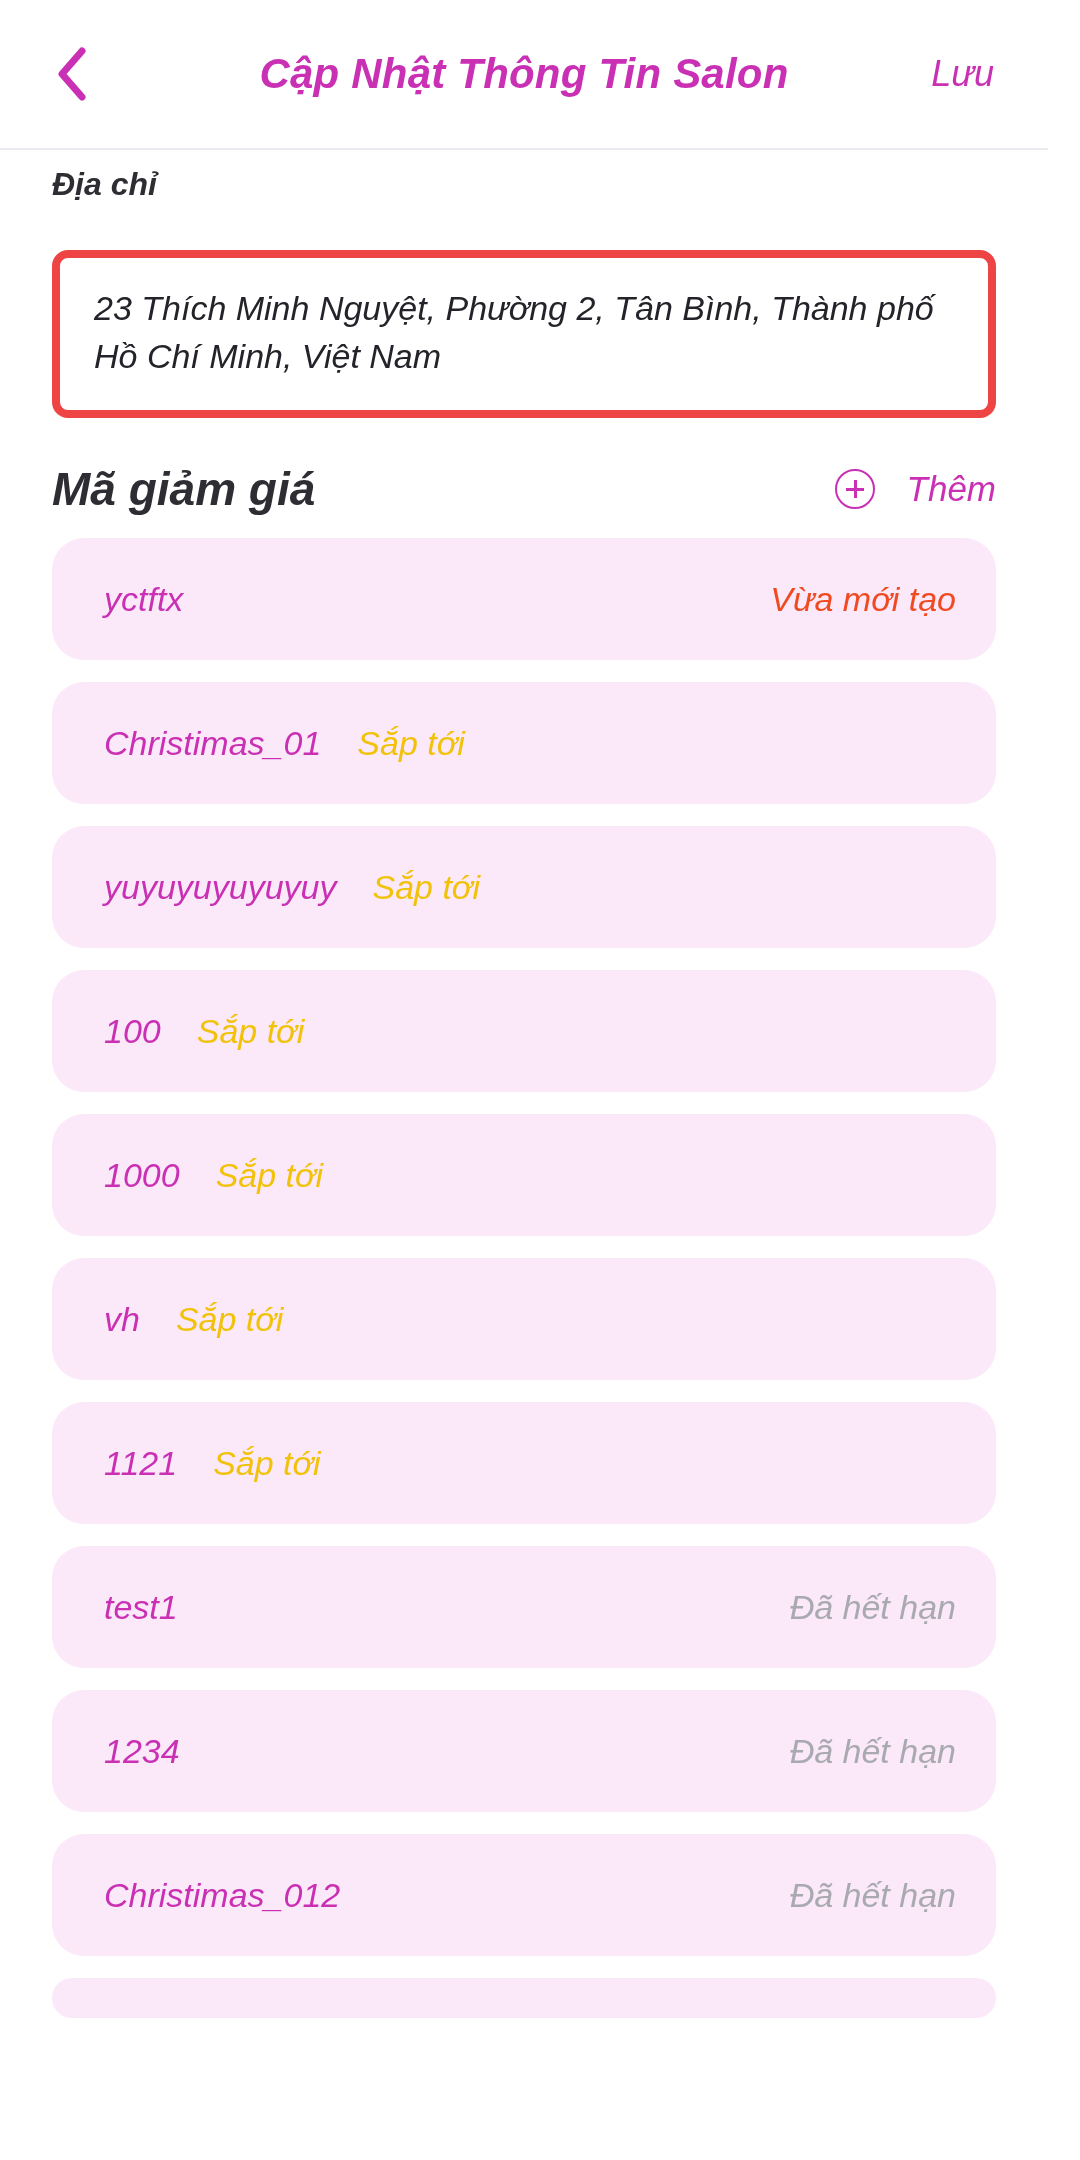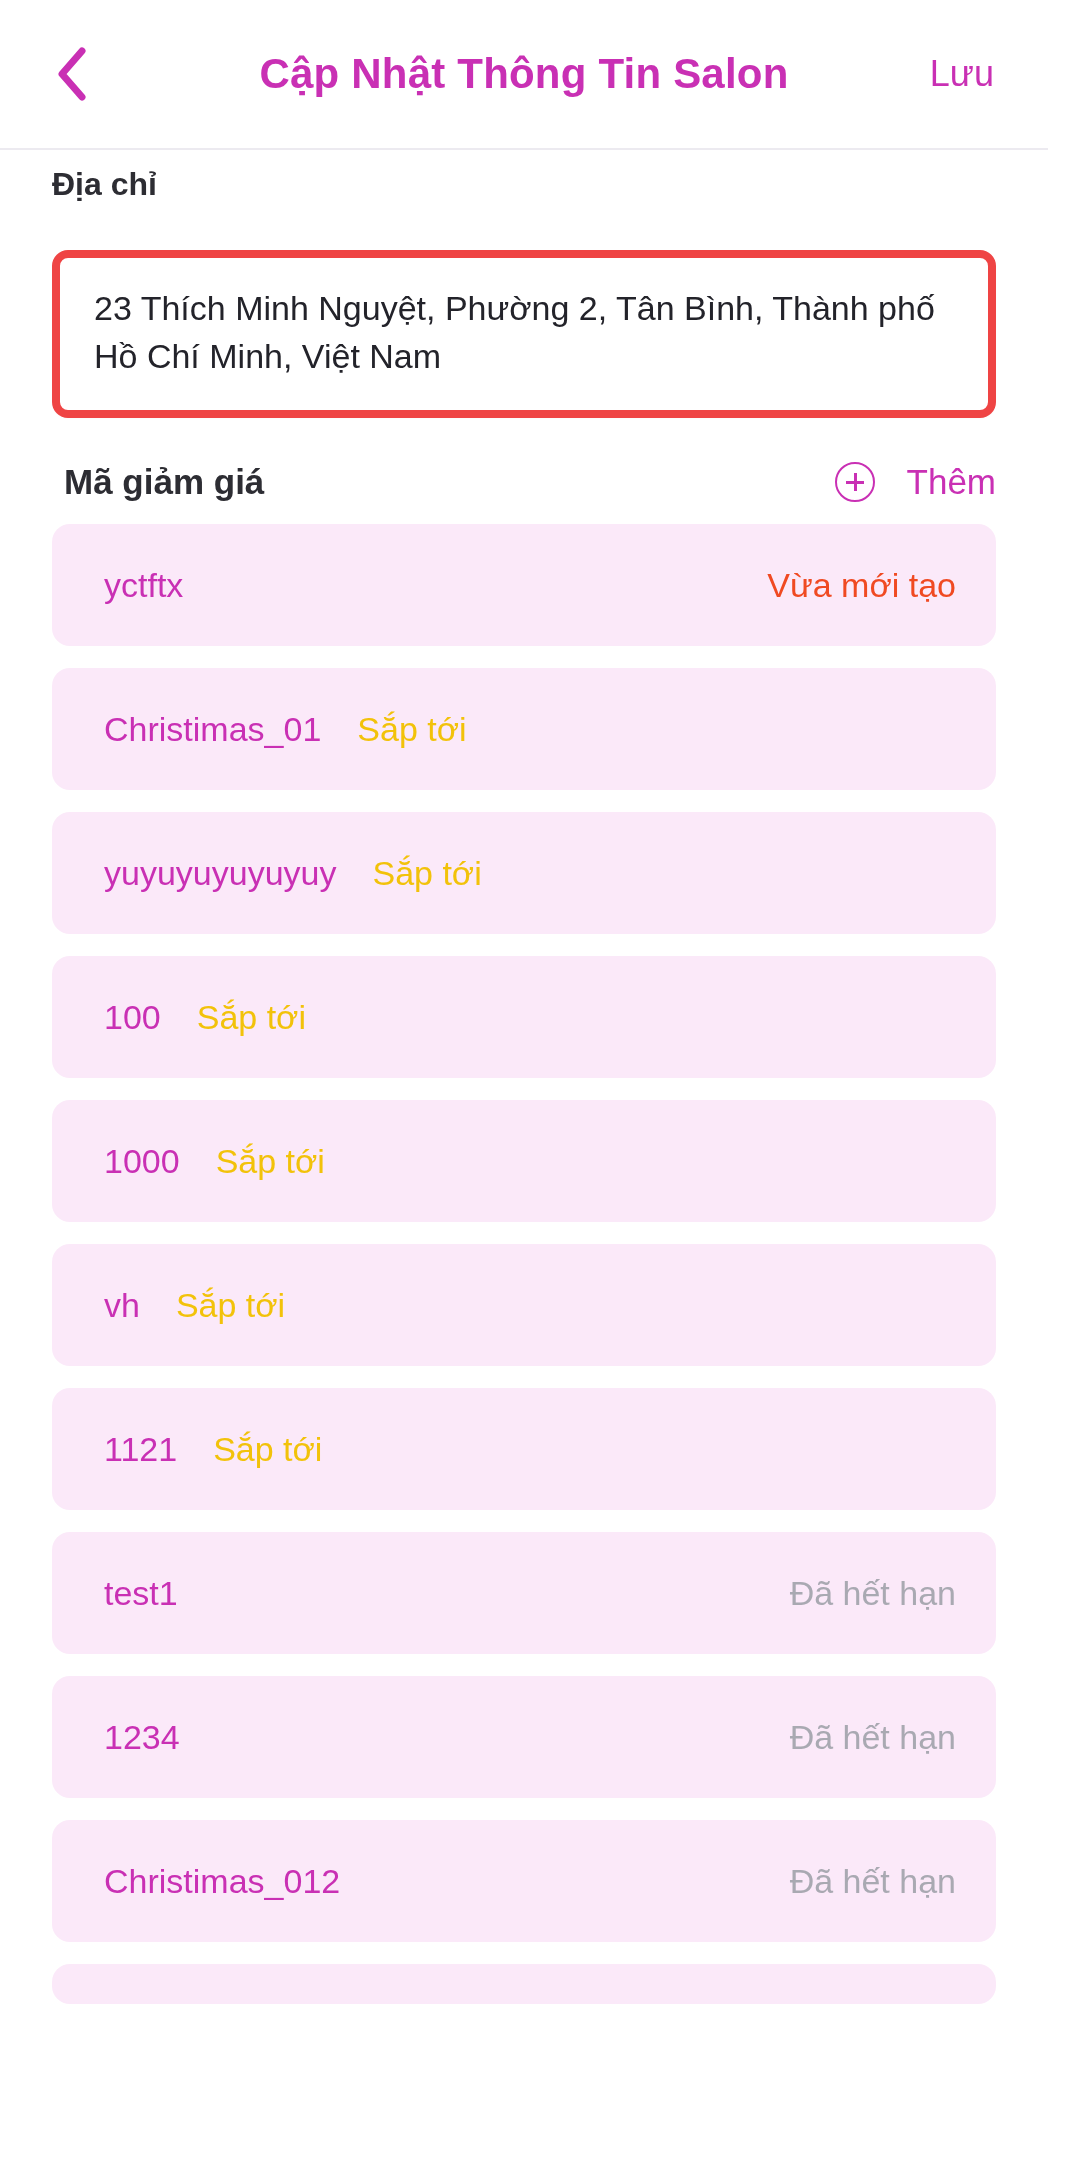--- a/index.html
+++ b/index.html
@@ -10,20 +10,21 @@
     font-family: "Liberation Sans", sans-serif;
     overflow: hidden;
   }
   .screen {
     position: relative;
     width: 1048px;
     height: 2160px;
     background: #15803d;
     display: flex;
     flex-direction: column;
+    font-style: italic;
   }
 
   
   .header {
     height: 148px;
     background: #ffffff;
     display: flex;
     align-items: center;
     flex: 0 0 auto;
     padding: 0 50px 0 52px;
@@ -89,24 +90,23 @@
     line-height: 48px;
     color: #23232a;
   }
 
   .section-row {
     margin-top: 44px;
     display: flex;
     align-items: center;
   }
   .section-title {
-    font-size: 35px;
+    font-size: 46px;
     font-weight: bold;
     color: #2d2d33;
-    margin-left: 12px;
   }
   .add-wrap {
     margin-left: auto;
     display: flex;
     align-items: center;
     gap: 32px;
     cursor: pointer;
   }
   .plus-icon {
     width: 40px; height: 40px;
@@ -125,21 +125,21 @@
     font-size: 35px;
     color: #c930b4;
   }
 
   .voucher-list {
     margin-top: 22px;
   }
   .voucher {
     height: 122px;
     background: #fbe9f9;
-    border-radius: 18px;
+    border-radius: 32px;
     margin-bottom: 22px;
     display: flex;
     align-items: center;
     padding: 0 40px 0 52px;
   }
   .v-code {
     font-size: 34px;
     color: #c930b4;
   }
   .v-status {

